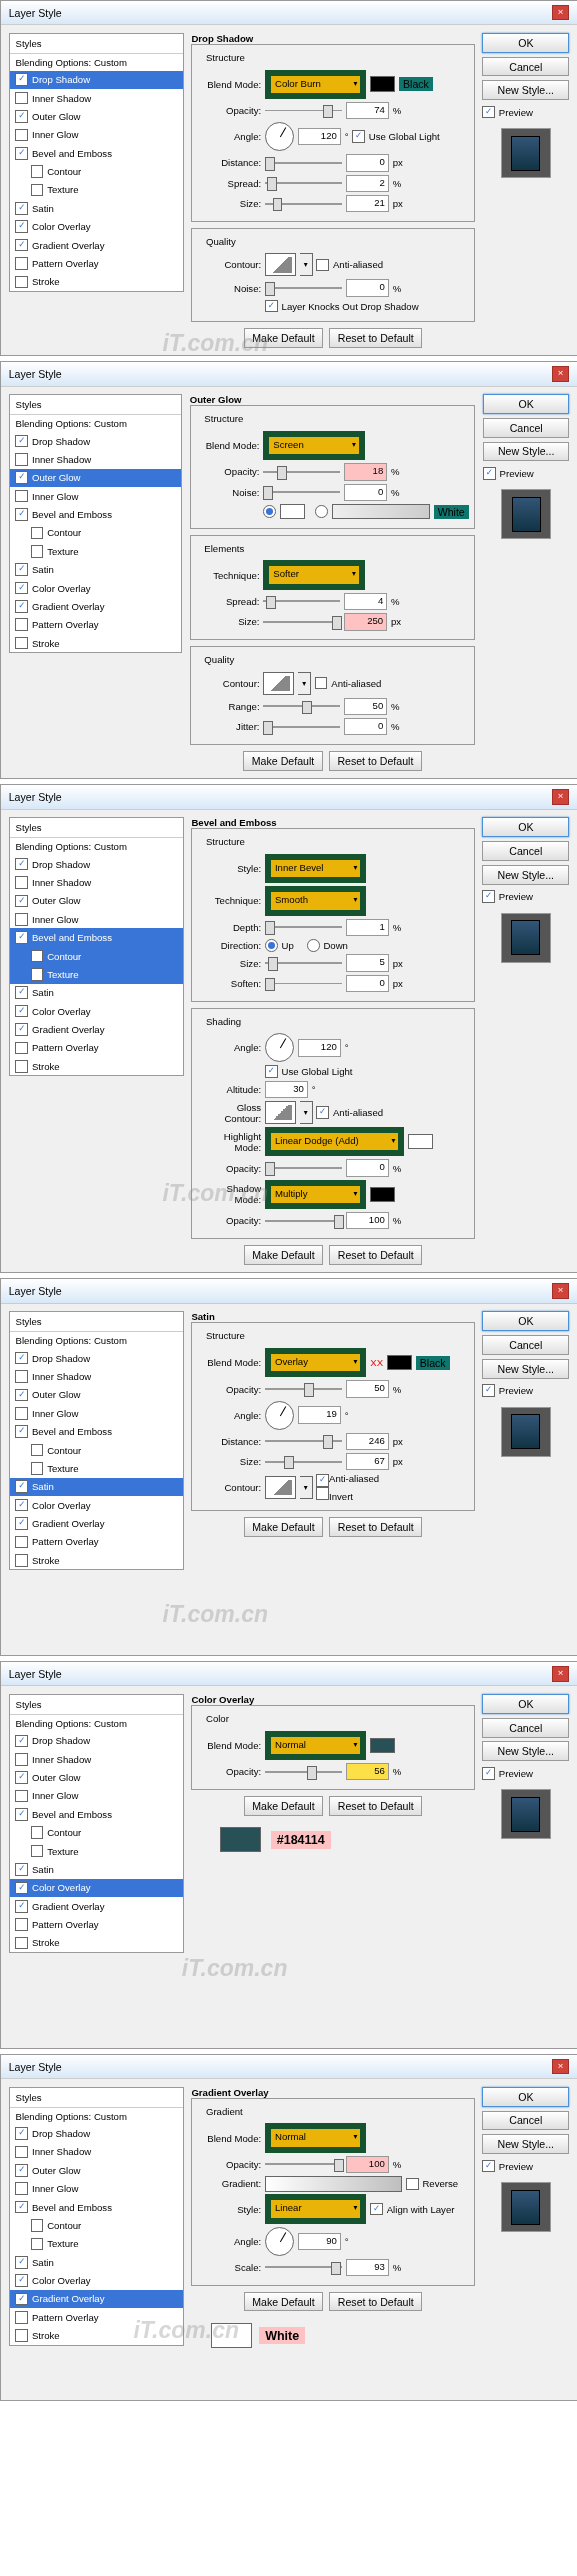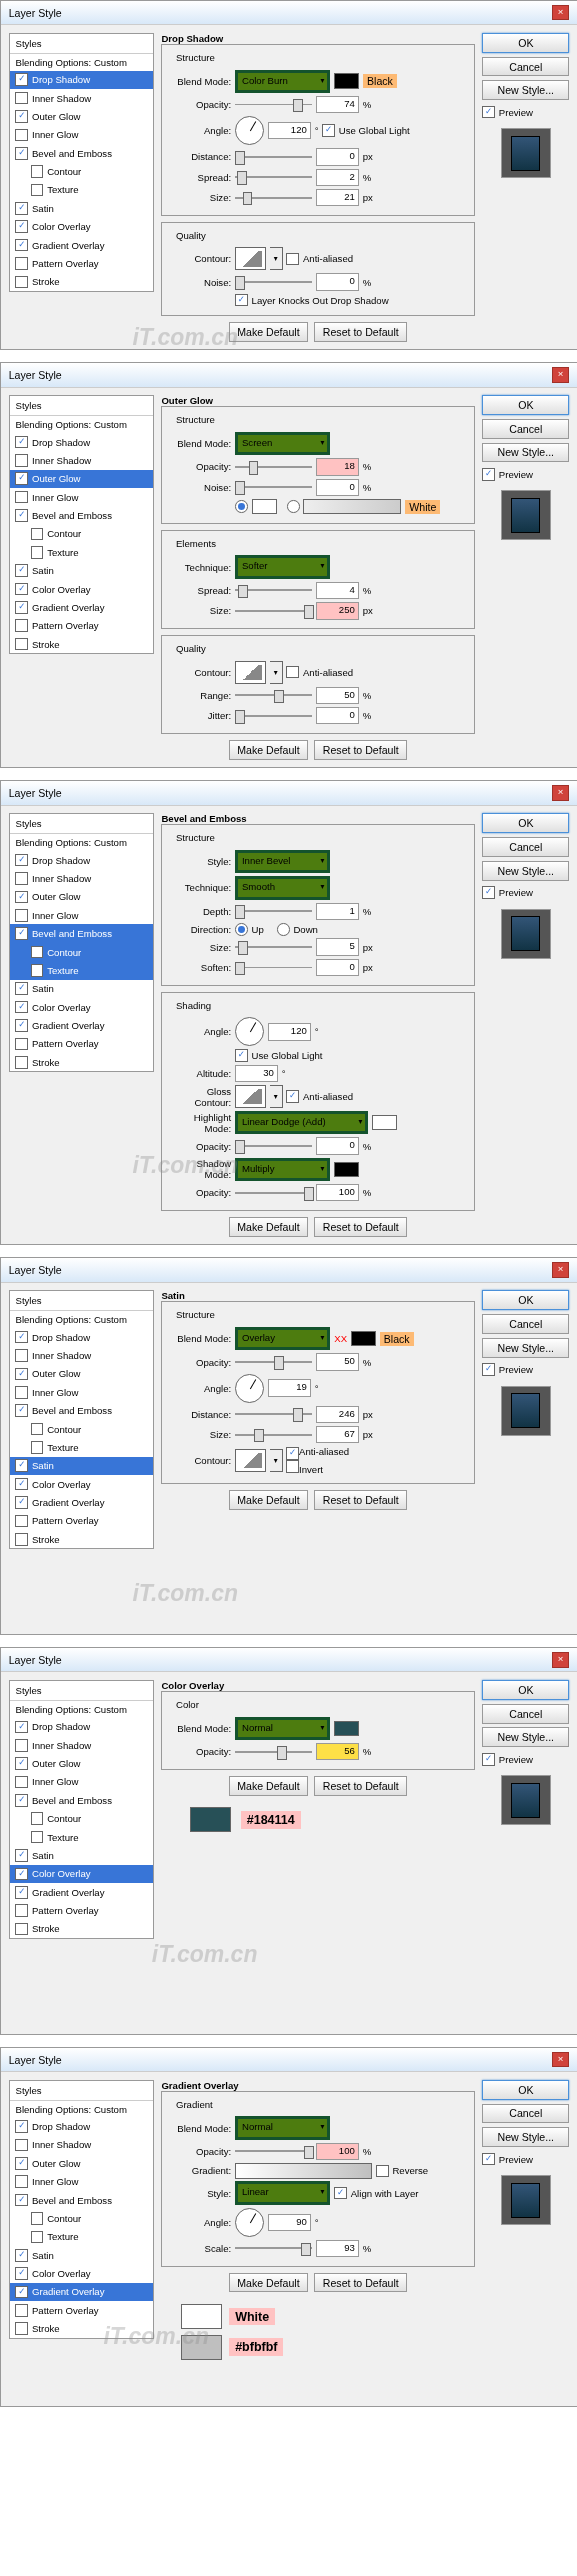--- a/index.html
+++ b/index.html
@@ -1,37 +1,37 @@
 <!DOCTYPE html>
 <html><head>
 <meta charset="utf-8">
 <style>
 body{margin:0;background:#fff;font-family:Tahoma,Arial,sans-serif;font-size:10.6px;color:#000;width:578px}
-.dialog{border:1px solid #999;background:#f0f0f0;margin-bottom:12px;position:relative}
+.dialog{border:1px solid #999;background:#f0f0f0;margin-bottom:5px;position:relative}
 .titlebar{background:linear-gradient(#fff,#d8e8f8);padding:3.9px 7.7px;font-size:10.6px;border-bottom:1px solid #ccc;display:flex;justify-content:space-between;align-items:center}
 .titlebar .close{width:15.4px;height:13.5px;background:#d0433b;color:#fff;text-align:center;line-height:11.6px;border:1px solid #a03028;font-size:9.6px}
 .body{display:flex;padding:7.7px;gap:7.7px}
-.styles-col{width:145px}
+.styles-col{width:175px}
 .styles-box{border:1px solid #999;background:#fff}
 .styles-header{padding:3.9px 5.8px;border-bottom:1px solid #ccc;font-size:9.6px}
 .styles-item{padding:2.9px 5.8px;display:flex;align-items:center;gap:3.9px;font-size:9.6px}
 .styles-item.sub{padding-left:21px}
 .styles-item.sel{background:#3875d7;color:#fff}
 .main-col{flex:1;position:relative}
 .fieldset{border:1px solid #999;padding:5.8px;margin-bottom:5.8px}
 .fieldset .legend{font-size:9.6px;font-weight:normal;margin:-11.6px 0 3.9px 3.9px;background:#f0f0f0;padding:0 3.9px;display:inline-block}
 .row{display:flex;align-items:center;gap:3.9px;margin:2.9px 0;font-size:9.6px}
 .row .lbl{width:63px;text-align:right}
-.select{border:3px solid #14532d;background:#4d7c0f;padding:1px 17.4px 1px 3.9px;font-size:9.6px;min-width:68px;position:relative;height:15.4px;line-height:13.5px}
+.select{border:6px solid #14532d;background:#eab308;padding:1px 17.4px 1px 3.9px;font-size:9.6px;min-width:68px;position:relative;height:15.4px;line-height:13.5px}
 .select::after{content:"▾";position:absolute;right:2.9px;top:1px;font-size:7.7px}
 .swatch{width:23px;height:13.5px;border:1px solid #666;display:inline-block}
 .swatch.black{background:#000}
 .swatch.white{background:#fff}
 .swatch.teal{background:#275057}
-.color-label{background:#fdba74;padding:1px 3.9px;font-size:10.6px}
+.color-label{background:#0f766e;padding:1px 3.9px;font-size:10.6px}
 .slider{display:inline-block;width:77px;height:11.6px;position:relative}
 .slider::before{content:"";position:absolute;top:4.8px;left:0;right:0;height:1.9px;background:#999}
 .slider .thumb{position:absolute;width:7.7px;height:11.6px;background:#ddd;border:1px solid #666;top:0}
 .num{width:35px;border:1px solid #999;background:#fff;padding:1px 2.9px;font-size:9.6px;text-align:right;height:13.5px}
 .unit{width:13.5px;font-size:9.6px}
 .chk{width:10.6px;height:10.6px;border:1px solid #666;background:#fff;display:inline-block;text-align:center;line-height:8.7px;font-size:8.7px}
 .chk.on::before{content:"✓";color:#3875d7}
 .radio{width:10.6px;height:10.6px;border:1px solid #666;border-radius:50%;background:#fff;display:inline-block;position:relative}
 .radio.on::after{content:"";position:absolute;inset:1.9px;background:#3875d7;border-radius:50%}
 .right-col{width:87px;display:flex;flex-direction:column;gap:3.9px;align-items:stretch}
@@ -864,24 +864,20 @@
 </div>
 <div class="btns-row">
           <span class="btn">Make Default</span>
           <span class="btn">Reset to Default</span>
         </div>
 <div style="margin:11.6px 0 0 19.3px">
 <div style="display:flex;align-items:center;gap:7.7px;margin-bottom:5.8px">
             <span class="big-swatch" style="background:#fff"></span>
             <span class="hex-label">White</span>
           </div>
-<div style="display:flex;align-items:center;gap:7.7px">
-            <span class="big-swatch" style="background:#bfbfbf"></span>
-            <span class="hex-label">#bfbfbf</span>
-          </div>
 </div>
 <div class="watermark" style="left:-58px;bottom:9.6px">iT.com.cn</div>
 </div>
 <div class="right-col">
 <span class="btn primary">OK</span>
 <span class="btn">Cancel</span>
 <span class="btn">New Style...</span>
 <div class="preview-row">
           <span class="chk on"></span>
           <span>Preview</span>

